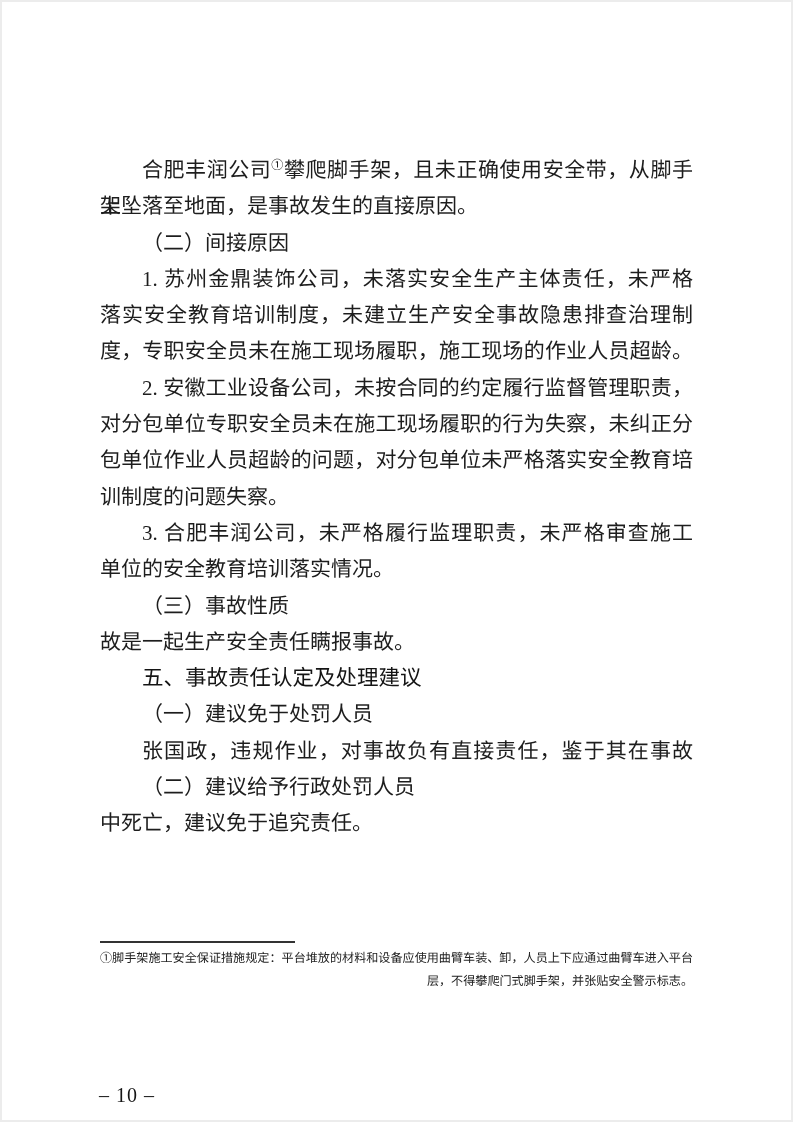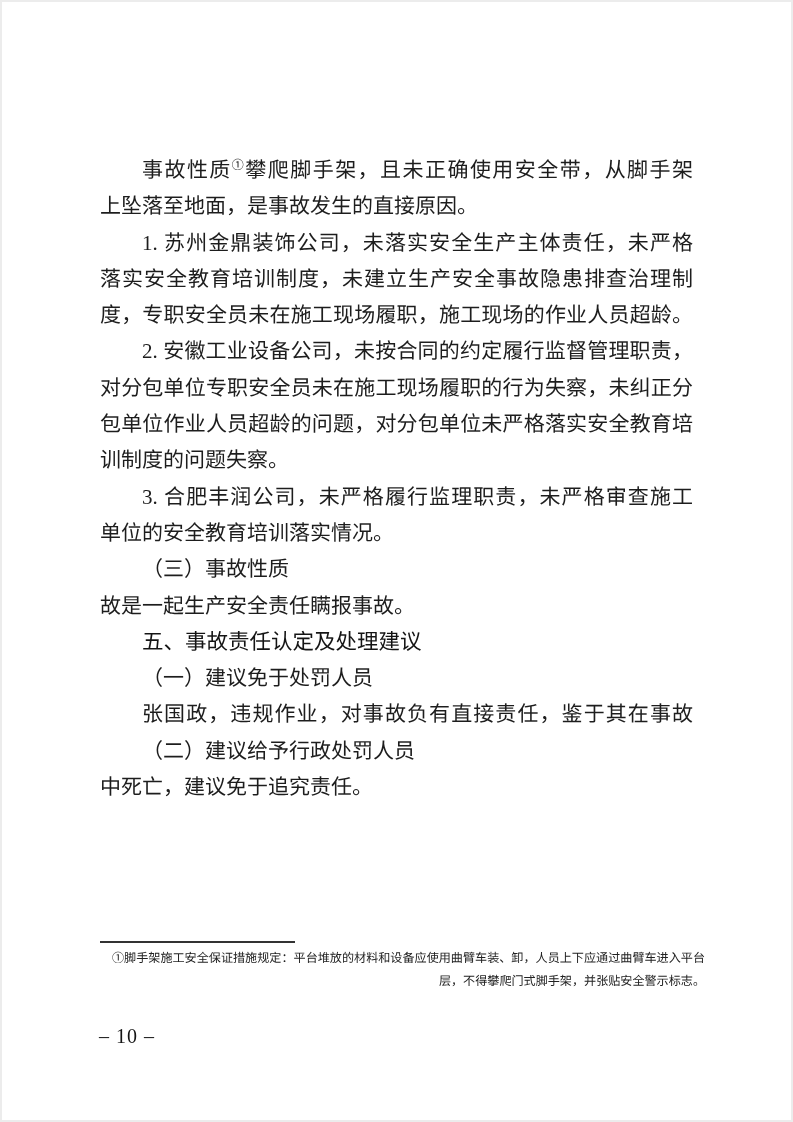--- a/index.html
+++ b/index.html
@@ -57,53 +57,54 @@
   .footnote-sep {
     position: absolute;
     left: 100px;
     top: 941px;
     width: 195px;
     height: 0;
     border-top: 2px solid #333333;
   }
   .footnote {
     position: absolute;
-    left: 112px;
+    left: 100px;
     top: 947px;
     width: 593px;
   }
   .fn-line {
     font-size: 12.1px;
     line-height: 22.5px;
     color: #222222;
     text-align: right;
   }
   .fn-stretch {
     text-align: justify;
     text-align-last: justify;
     text-justify: inter-character;
   }
   .page-number {
     position: absolute;
     left: 99px;
-    top: 1025px;
+    top: 1084px;
     font-size: 20px;
     letter-spacing: 1px;
     color: #151515;
     font-family: "Liberation Serif", "DejaVu Serif", serif;
   }
 </style>
 </head>
 <body>
 
 <div class="page">
 
   <div class="content">
-    <div class="line indent stretch"><span>事故性质</span><sup class="fnref">①</sup><span>攀爬脚手架，且未正确使用安全带，从脚手架</span></div>
+    <div class="line indent stretch"><span>合肥丰润公司</span><sup class="fnref">①</sup><span>攀爬脚手架，且未正确使用安全带，从脚手架</span></div>
     <div class="line">上坠落至地面，是事故发生的直接原因。</div>
+    <div class="line sub">（二）间接原因</div>
     <div class="line indent stretch">1. 苏州金鼎装饰公司，未落实安全生产主体责任，未严格</div>
     <div class="line stretch">落实安全教育培训制度，未建立生产安全事故隐患排查治理制</div>
     <div class="line stretch">度，专职安全员未在施工现场履职，施工现场的作业人员超龄。</div>
     <div class="line indent stretch">2. 安徽工业设备公司，未按合同的约定履行监督管理职责，</div>
     <div class="line stretch">对分包单位专职安全员未在施工现场履职的行为失察，未纠正分</div>
     <div class="line stretch">包单位作业人员超龄的问题，对分包单位未严格落实安全教育培</div>
     <div class="line">训制度的问题失察。</div>
     <div class="line indent stretch">3. 合肥丰润公司，未严格履行监理职责，未严格审查施工</div>
     <div class="line">单位的安全教育培训落实情况。</div>
     <div class="line sub">（三）事故性质</div>

